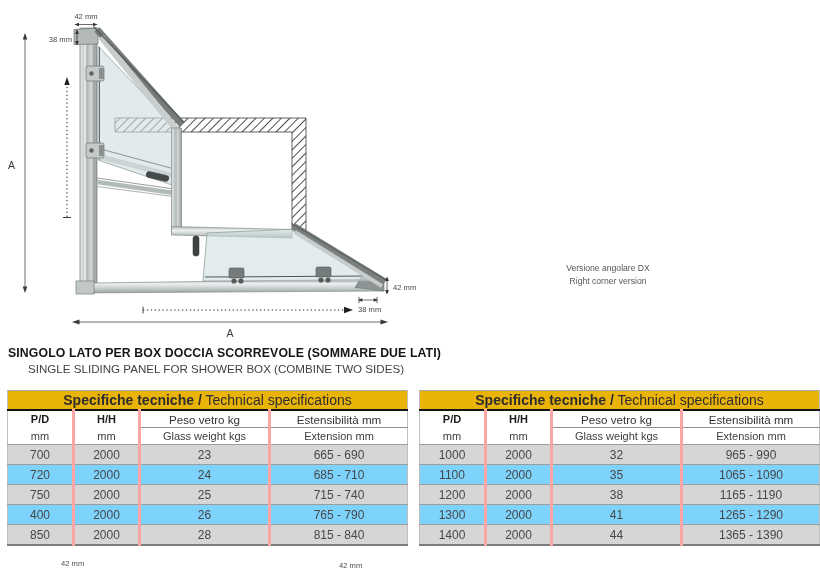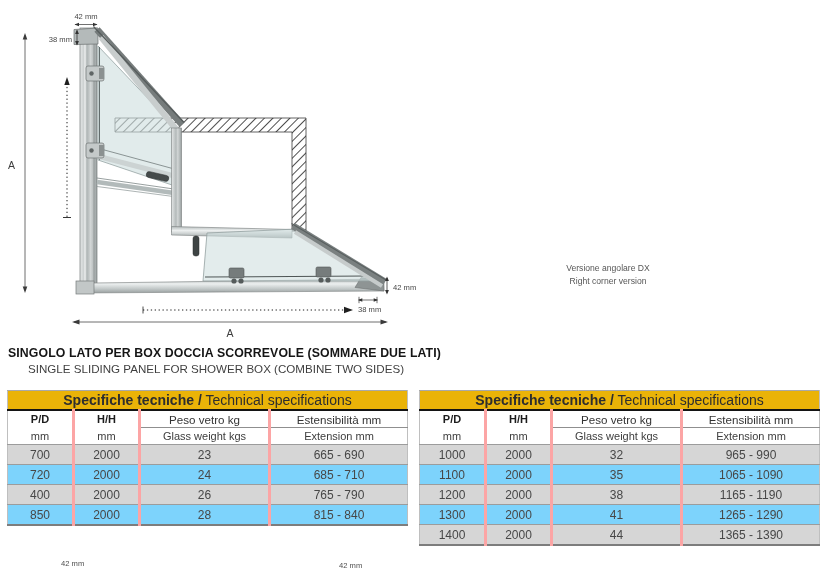--- a/index.html
+++ b/index.html
@@ -236,20 +236,26 @@
         <td class="c3">23</td>
         <td class="c4">665 - 690</td>
       </tr>
       <tr>
         <td class="c1">720</td>
         <td class="c2">2000</td>
         <td class="c3">24</td>
         <td class="c4">685 - 710</td>
       </tr>
       <tr>
+        <td class="c1">750</td>
+        <td class="c2">2000</td>
+        <td class="c3">25</td>
+        <td class="c4">715 - 740</td>
+      </tr>
+      <tr>
         <td class="c1">400</td>
         <td class="c2">2000</td>
         <td class="c3">26</td>
         <td class="c4">765 - 790</td>
       </tr>
       <tr>
         <td class="c1">850</td>
         <td class="c2">2000</td>
         <td class="c3">28</td>
         <td class="c4">815 - 840</td>

